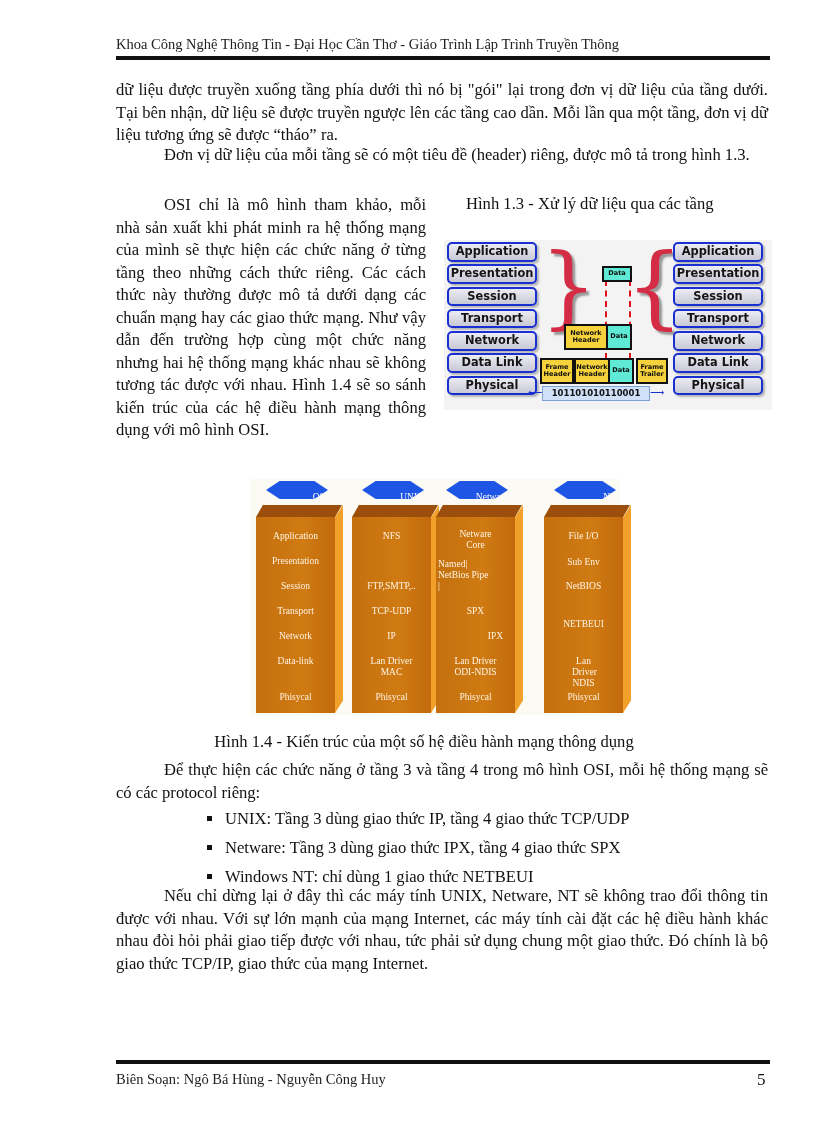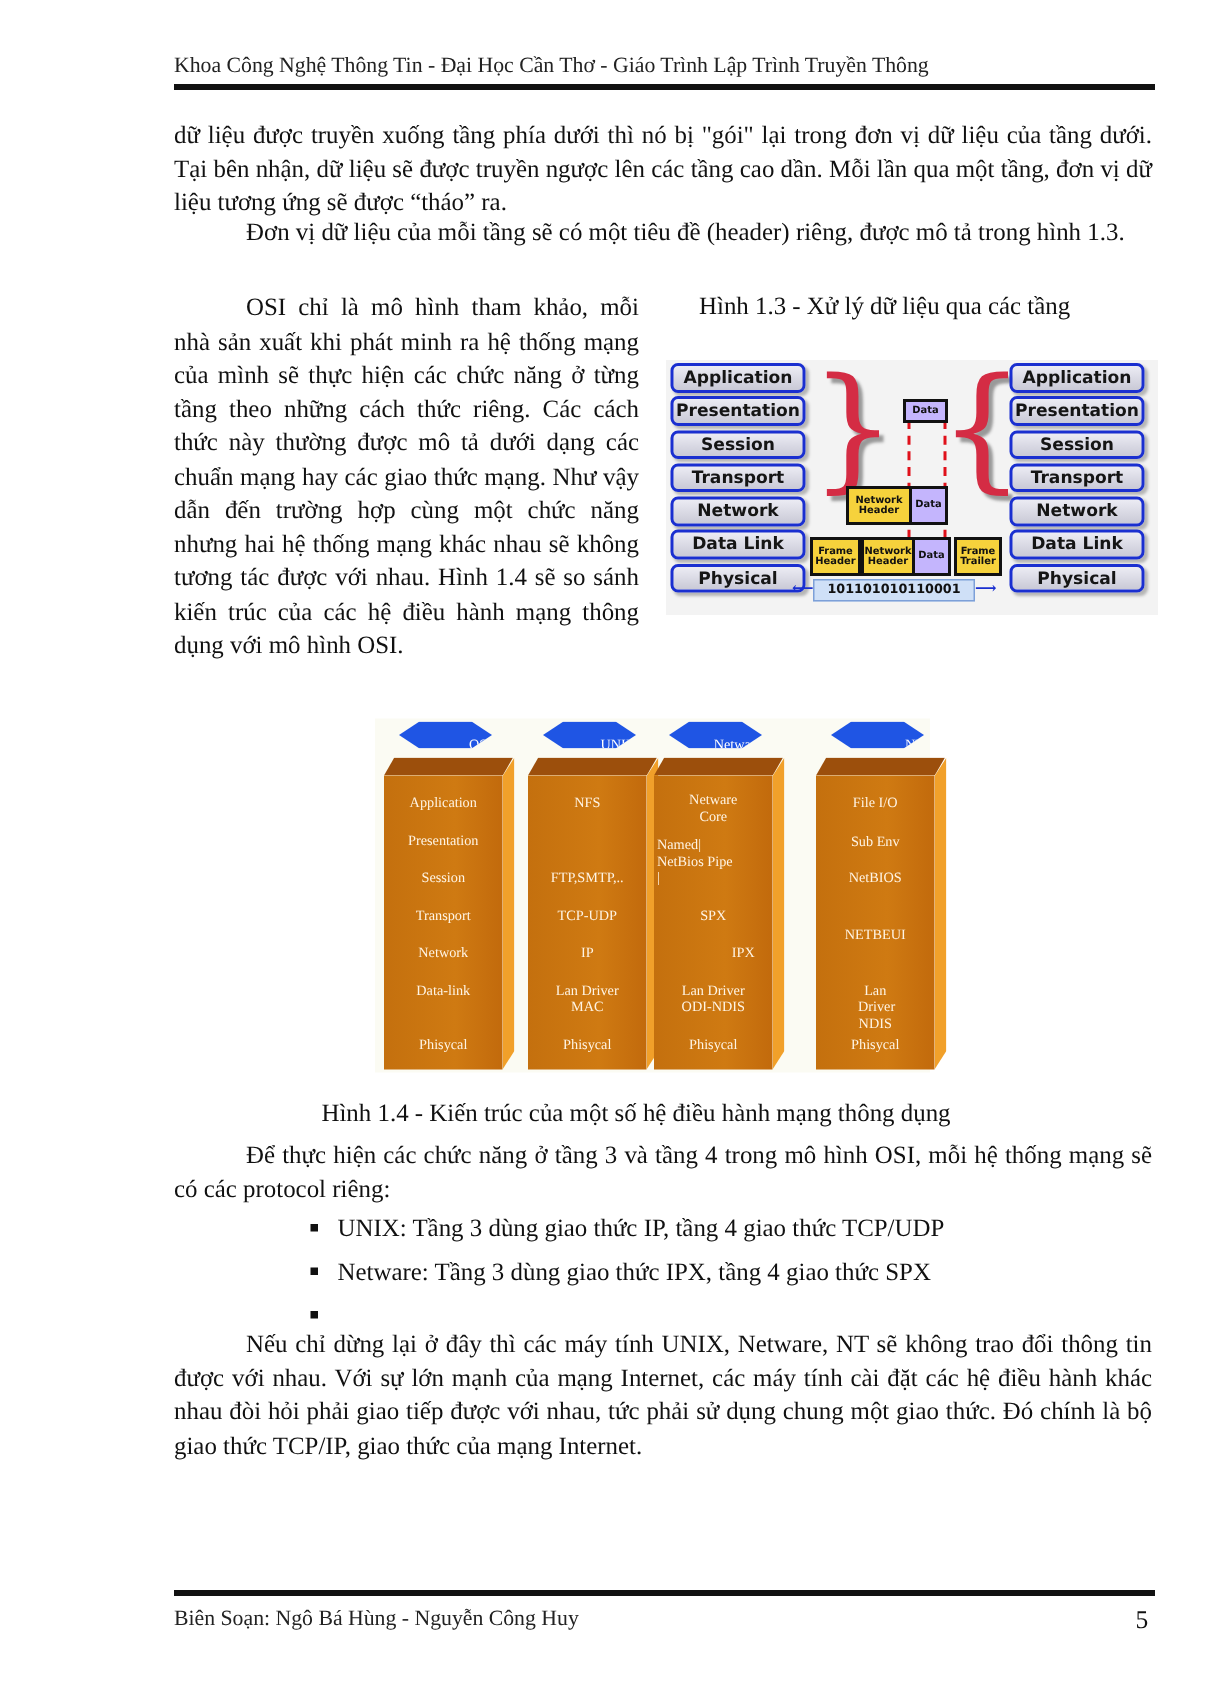--- a/index.html
+++ b/index.html
@@ -28,21 +28,21 @@
            background: linear-gradient(#ececf4, #c9c9d6); box-sizing: border-box;
            font-family: "DejaVu Sans", sans-serif; font-weight: bold; font-size: 11.4px;
            color: #151515; text-align: center; line-height: 15px; box-shadow: 2px 2px 2px #b5b5b5; }
   .brace { position: absolute; top: 6px; font-family: "DejaVu Serif", serif; font-size: 90px;
            line-height: 80px; color: #d42c44; text-shadow: 3px 3px 2px #999; }
   .brace.l { left: 96px; }
   .brace.r { left: 182px; }
   .pkt { position: absolute; border: 2px solid #111; box-sizing: border-box; background: #f6d23c;
          font-family: "DejaVu Sans", sans-serif; font-weight: bold; font-size: 6.6px; color: #111;
          text-align: center; line-height: 7.5px; display: flex; align-items: center; justify-content: center; }
-  .pkt.data { background: #c4b5fd; }
+  .pkt.data { background: #5eead4; }
   .dash { position: absolute; width: 0; border-left: 2px dashed #e0101a; }
   .bits { position: absolute; left: 98px; top: 146px; width: 106px; height: 13px; background: #cfe0f7;
           border: 1px solid #7da0d8; font-family: "DejaVu Sans", sans-serif; font-size: 8.5px;
           font-weight: bold; text-align: center; line-height: 13px; color: #111; }
   .arrow { position: absolute; top: 149px; font-size: 10px; color: #1a2fd0; font-weight: bold; line-height: 8px; }
 
   
   .fig14 { position: absolute; left: 250px; top: 479px; width: 370px; height: 236px;
            background: #fbfbf3; }
   .col { position: absolute; top: 0; width: 92px; height: 236px; }
@@ -187,20 +187,21 @@
   <div class="bullet">
     <span class="sq"></span>
     <span>UNIX: Tầng 3 dùng giao thức IP, tầng 4 giao thức TCP/UDP</span>
   </div>
   <div class="bullet">
     <span class="sq"></span>
     <span>Netware: Tầng 3 dùng giao thức IPX, tầng 4 giao thức SPX</span>
   </div>
   <div class="bullet">
     <span class="sq"></span>
+    <span>Windows NT: chỉ dùng 1 giao thức NETBEUI</span>
   </div>
 </div>
 
 <div class="para p5 indent">Nếu chỉ dừng lại ở đây  thì các máy tính UNIX, Netware, NT sẽ không trao đổi thông tin được với nhau.  Với sự lớn mạnh của mạng Internet, các máy tính cài đặt các hệ điều hành khác nhau đòi hỏi phải giao tiếp được với nhau, tức phải sử dụng chung một giao thức. Đó chính là bộ giao thức TCP/IP, giao thức của mạng Internet.</div>
 
 <div class="footer-rule"></div>
 <div class="footer">Biên Soạn: Ngô Bá Hùng - Nguyễn Công Huy</div>
 <div class="page-num">5</div>
 
 </body></html>

